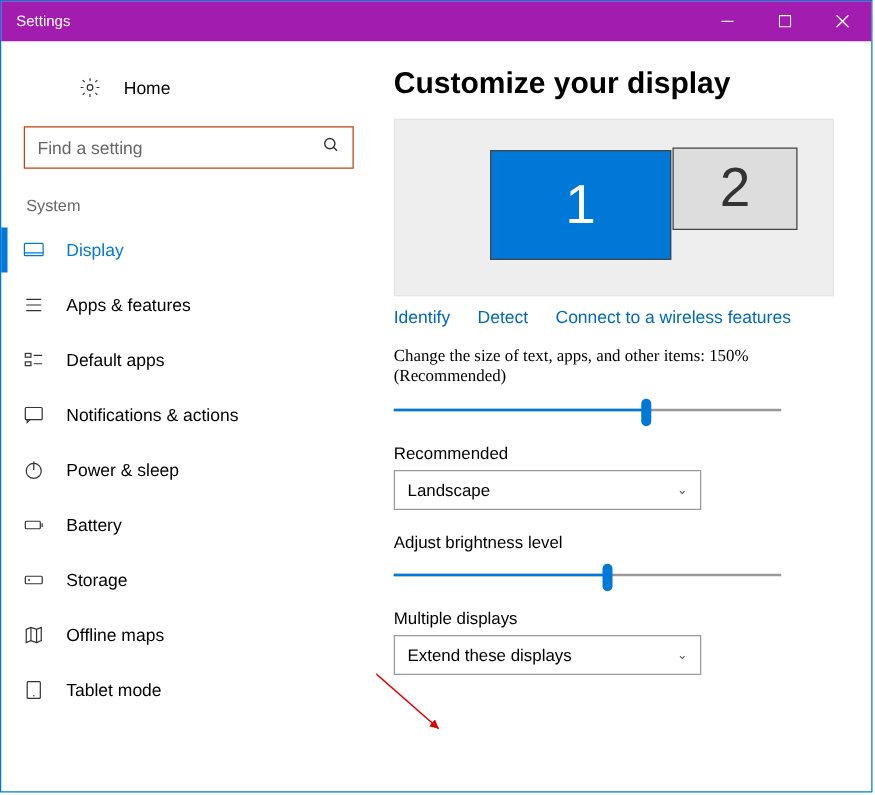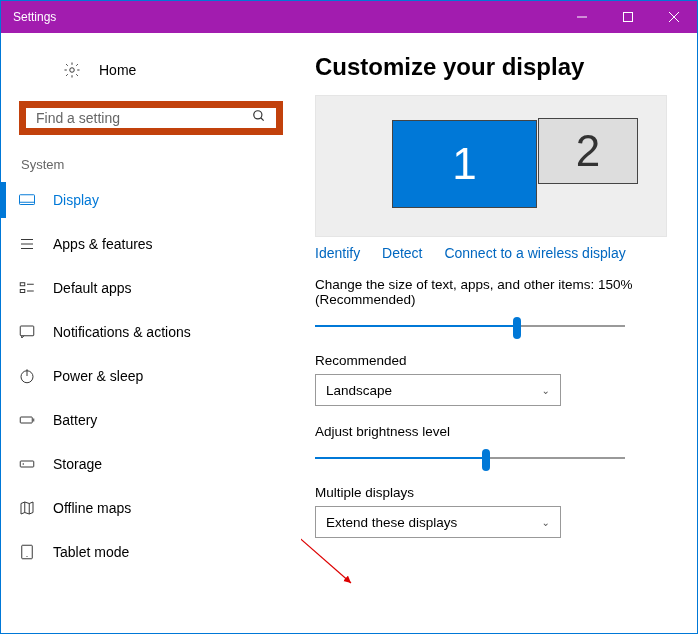--- a/index.html
+++ b/index.html
@@ -7,38 +7,38 @@
   .window { width: 698px; height: 634px; border: 1px solid #0078d7; margin: 0; position: relative; }
   .titlebar { height: 32px; background: #a21caf; display: flex; align-items: center; color: #fff; }
   .titlebar-title { font-size: 12px; padding-left: 12px; flex: 1; }
   .win-btn { width: 46px; height: 32px; display: flex; align-items: center; justify-content: center; cursor: pointer; }
   .win-btn svg { stroke: #fff; stroke-width: 1; fill: none; }
   .body { display: flex; height: calc(100% - 32px); }
   .sidebar { width: 300px; padding-top: 16px; border-right: none; position: relative; }
   .home-row { display: flex; align-items: center; padding: 8px 0 8px 28px; height: 42px; cursor: pointer; margin-left: 34px; }
   .home-row .icon { width: 18px; height: 18px; margin-right: 18px; display:flex; align-items:center; justify-content:center;}
   .home-row .label { font-size: 14px; color: #000; }
-  .search { margin: 10px 18px 0 18px; height: 34px; border: 7px solid #c2410c; display: flex; align-items: center; padding: 0 10px; }
+  .search { margin: 10px 18px 0 18px; height: 34px; border: 1px solid #c2410c; display: flex; align-items: center; padding: 0 10px; }
   .search input { border: none; outline: none; flex: 1; font-size: 14px; color: #666; }
   .search input::placeholder { color: #666; }
   .group-label { font-size: 13px; color: #666; padding: 22px 0 6px 20px; }
   .nav-item { display: flex; align-items: center; height: 44px; padding-left: 16px; cursor: pointer; position: relative; font-size:14px;}
   .nav-item .icon { width: 20px; height: 20px; margin-right: 16px; display:flex; align-items:center; justify-content:center; color:#333;}
   .nav-item.active { color: #0078d7; }
   .nav-item.active .icon { color:#0078d7; }
   .nav-item.active::before { content: ""; position: absolute; left: 0; top: 4px; bottom: 4px; width: 5px; background: #0078d7; }
   .content { flex: 1; padding: 20px 30px 0 14px; overflow: hidden; position:relative;}
   .h1 { font-size: 24px; font-weight: 700; color: #000; margin-bottom: 14px; }
   .monitors { background: #eeeeee; height: 142px; position: relative; border:1px solid #e5e5e5;}
   .mon { position: absolute; border: 1px solid #444; display: flex; align-items: center; justify-content: center; font-size: 44px; font-weight: 300; }
   .mon.primary { background: #0078d7; color: #fff; left: 76px; top: 24px; width: 145px; height: 88px; }
   .mon.secondary { background: #ddd; color: #333; left: 222px; top: 22px; width: 100px; height: 66px; }
   .link-row { margin-top: 8px; font-size: 14px; }
   .link-row span { color: #0067c0; cursor: pointer; margin-right: 18px; }
-  .setting-label { font-size: 13.5px; margin-top: 16px; color: #000; }
+  .setting-label { font-size: 13.5px; margin-top: 16px; color: #000; font-family: Liberation Serif, serif; }
   .slider { margin-top: 10px; height: 18px; position: relative; width: 310px; }
   .slider-track { position: absolute; top: 8px; left: 0; right: 0; height: 2px; background: #999; }
   .slider-fill { position: absolute; top: 8px; left: 0; height: 2px; background: #0078d7; }
   .slider-thumb { position: absolute; top: 0; width: 8px; height: 22px; background: #0078d7; border-radius: 4px; transform: translateX(-4px); }
   .orientation-label { font-size: 13.5px; margin-top: 18px; }
   .dropdown { margin-top: 6px; border: 1px solid #999; height: 32px; width: 246px; display: flex; align-items: center; padding: 0 10px; font-size: 13.5px; cursor:pointer; justify-content: space-between;}
   .dropdown .chev { font-size: 10px; color: #555; }
   .arrow-annot { position:absolute; pointer-events:none; }
   svg.icon-svg { width:18px; height:18px; stroke:#333; stroke-width:1.3; fill:none; }
   .nav-item.active svg.icon-svg { stroke:#0078d7; }
@@ -176,21 +176,21 @@
 
     <div class="content">
       <div class="h1">Customize your display</div>
       <div class="monitors">
         <div class="mon primary">1</div>
         <div class="mon secondary">2</div>
       </div>
       <div class="link-row">
         <span>Identify</span>
         <span>Detect</span>
-        <span>Connect to a wireless display</span>
+        <span>Connect to a wireless features</span>
       </div>
       <div class="setting-label">Change the size of text, apps, and other items: 150% (Recommended)</div>
       <div class="slider">
         <div class="slider-track"></div>
         <div class="slider-fill" style="width:65%"></div>
         <div class="slider-thumb" style="left:65%"></div>
       </div>
       <div class="orientation-label">Recommended</div>
       <div class="dropdown">
         <span>Landscape</span>

